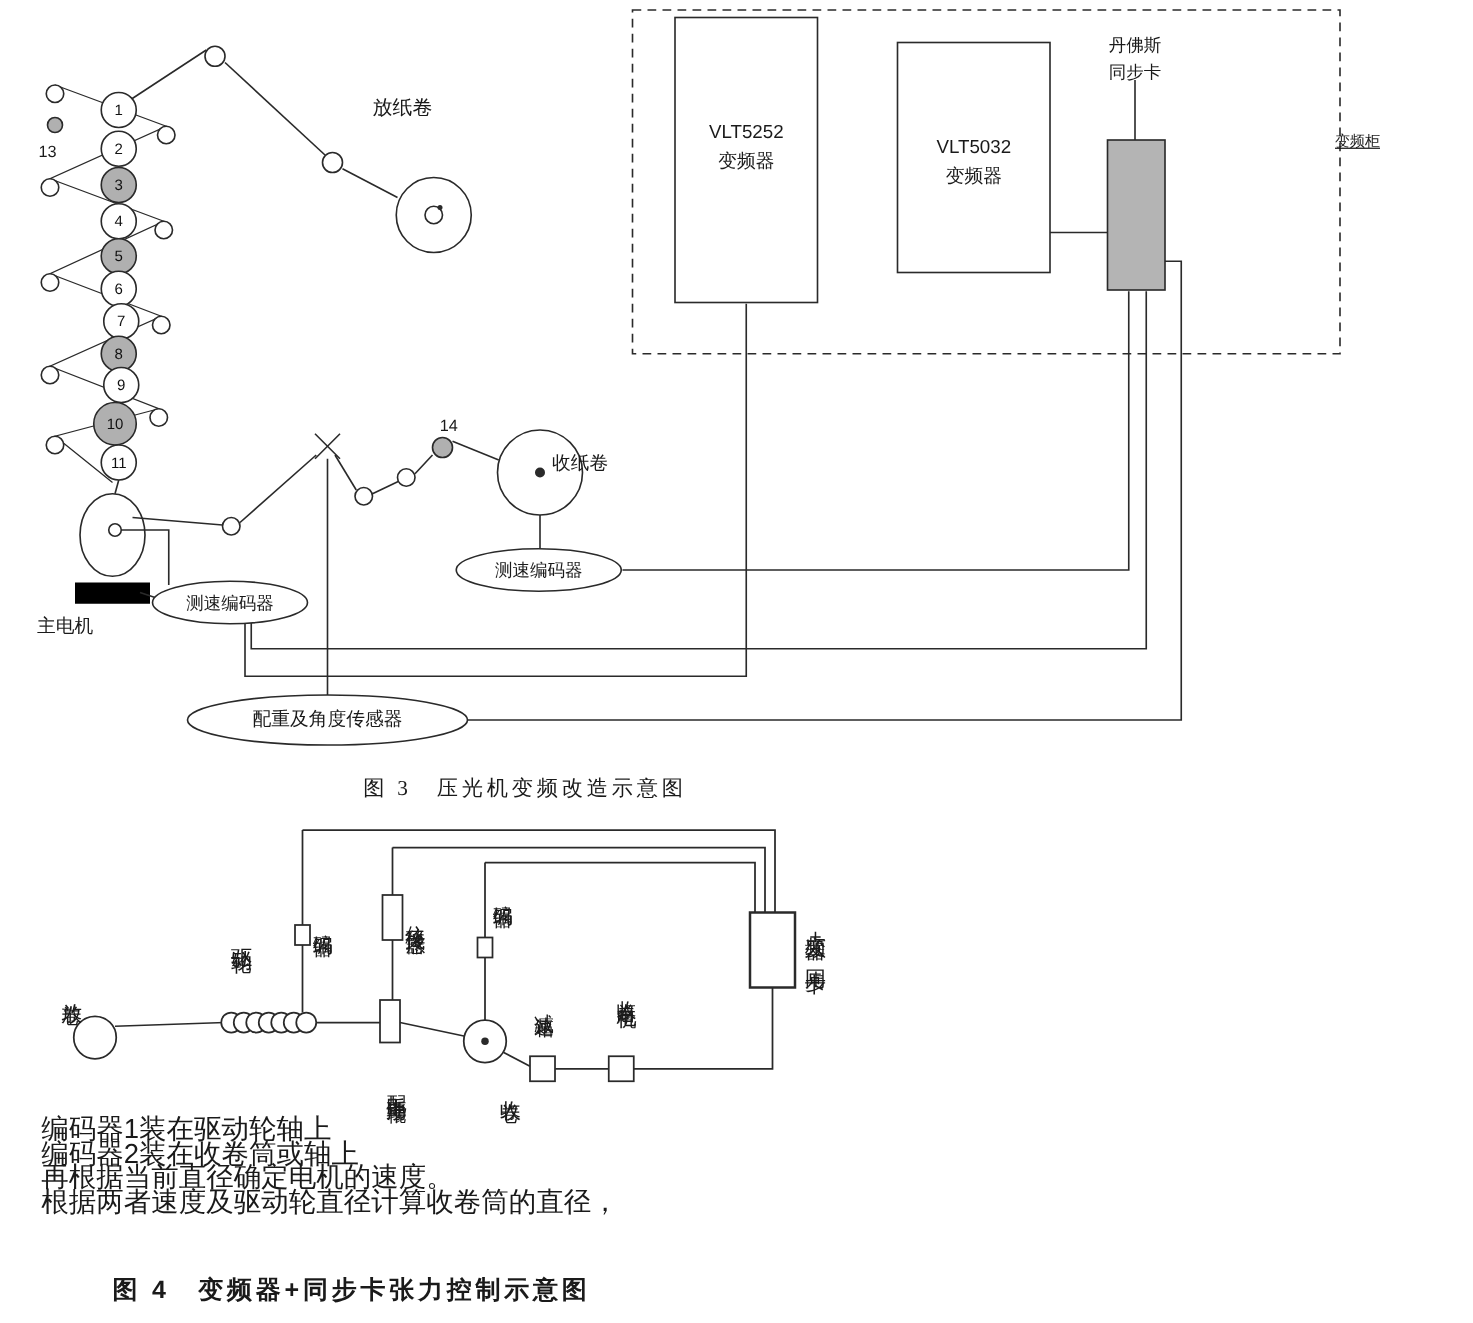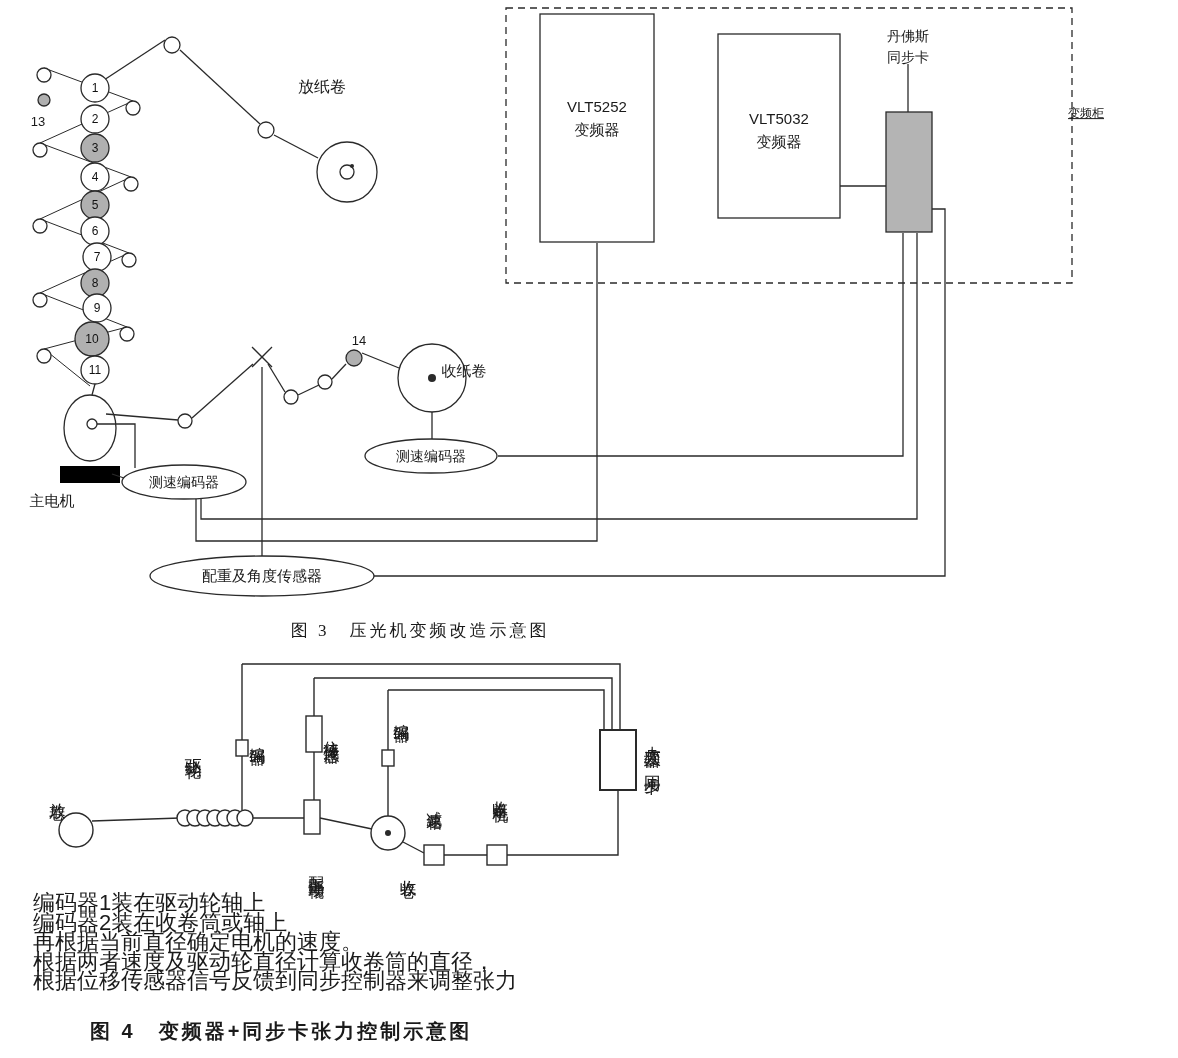--- a/index.html
+++ b/index.html
@@ -196,18 +196,17 @@
   <div class="lbl vlbl" style="left:408px; top:869px; font-size:17px;">收卷</div>
   <div class="lbl vlbl" style="left:434px; top:801px; font-size:16px;">减速箱</div>
   <div class="lbl vlbl" style="left:500px; top:792px; font-size:16px;">收卷电机</div>
   <div class="lbl vlbl" style="left:652px; top:751px; font-size:17px;">变频器+同步卡</div>
 
   <div class="notes">
     <div>编码器1装在驱动轮轴上</div>
     <div>编码器2装在收卷筒或轴上</div>
     <div>再根据当前直径确定电机的速度。</div>
     <div>根据两者速度及驱动轮直径计算收卷筒的直径，</div>
-    <div>根据位移传感器信号反馈到同步控制器来调整张力</div>
   </div>
 
   <div class="caption4">图 4　变频器+同步卡张力控制示意图</div>
 
 </div>
 
 </body></html>

